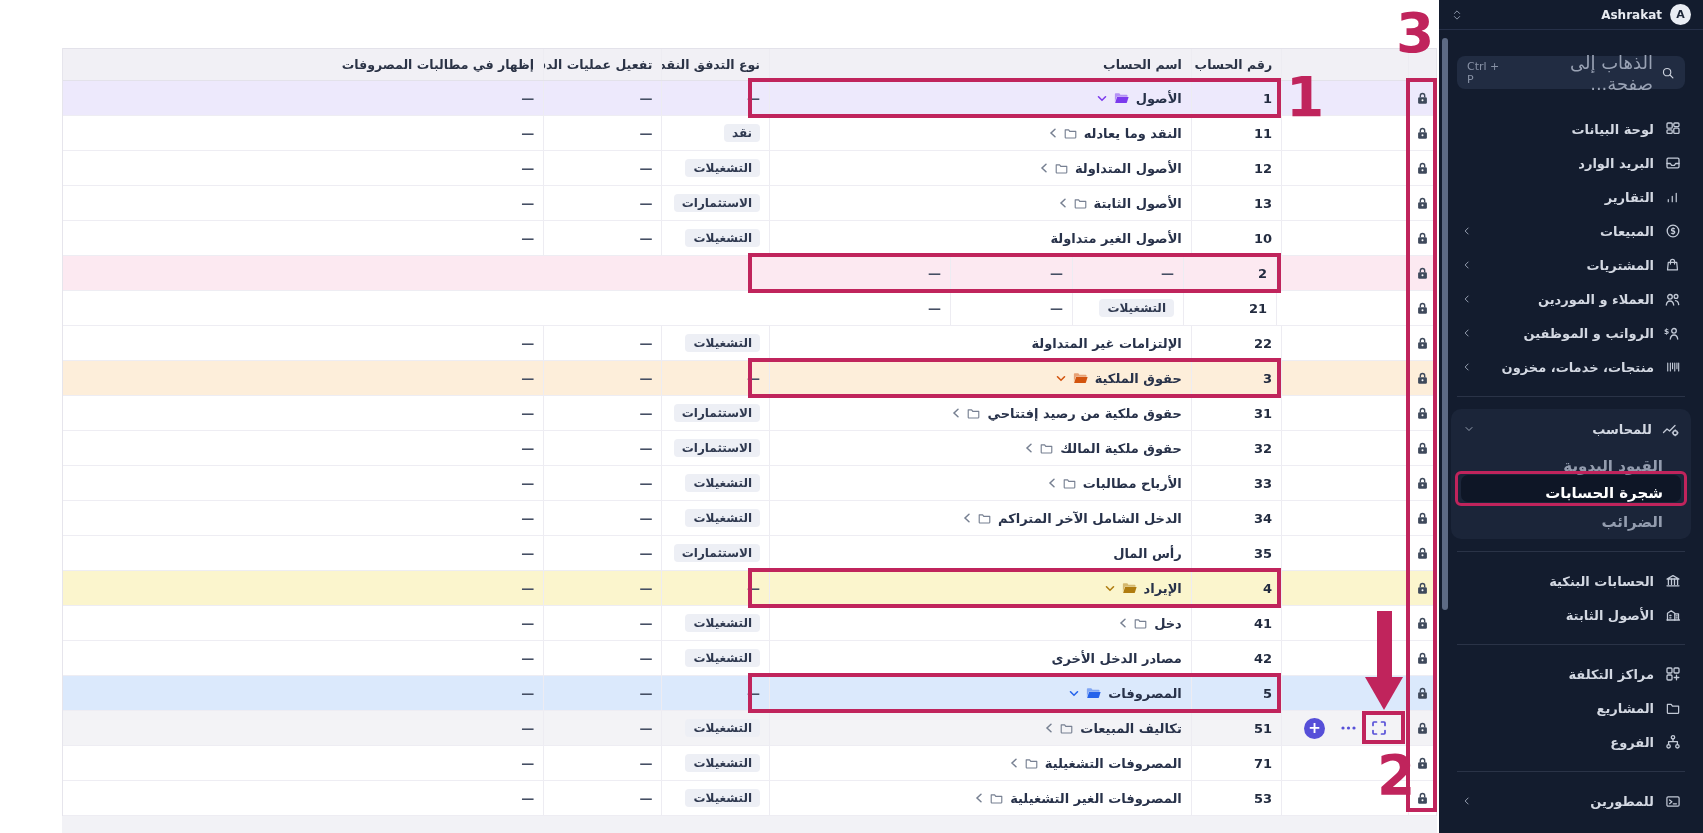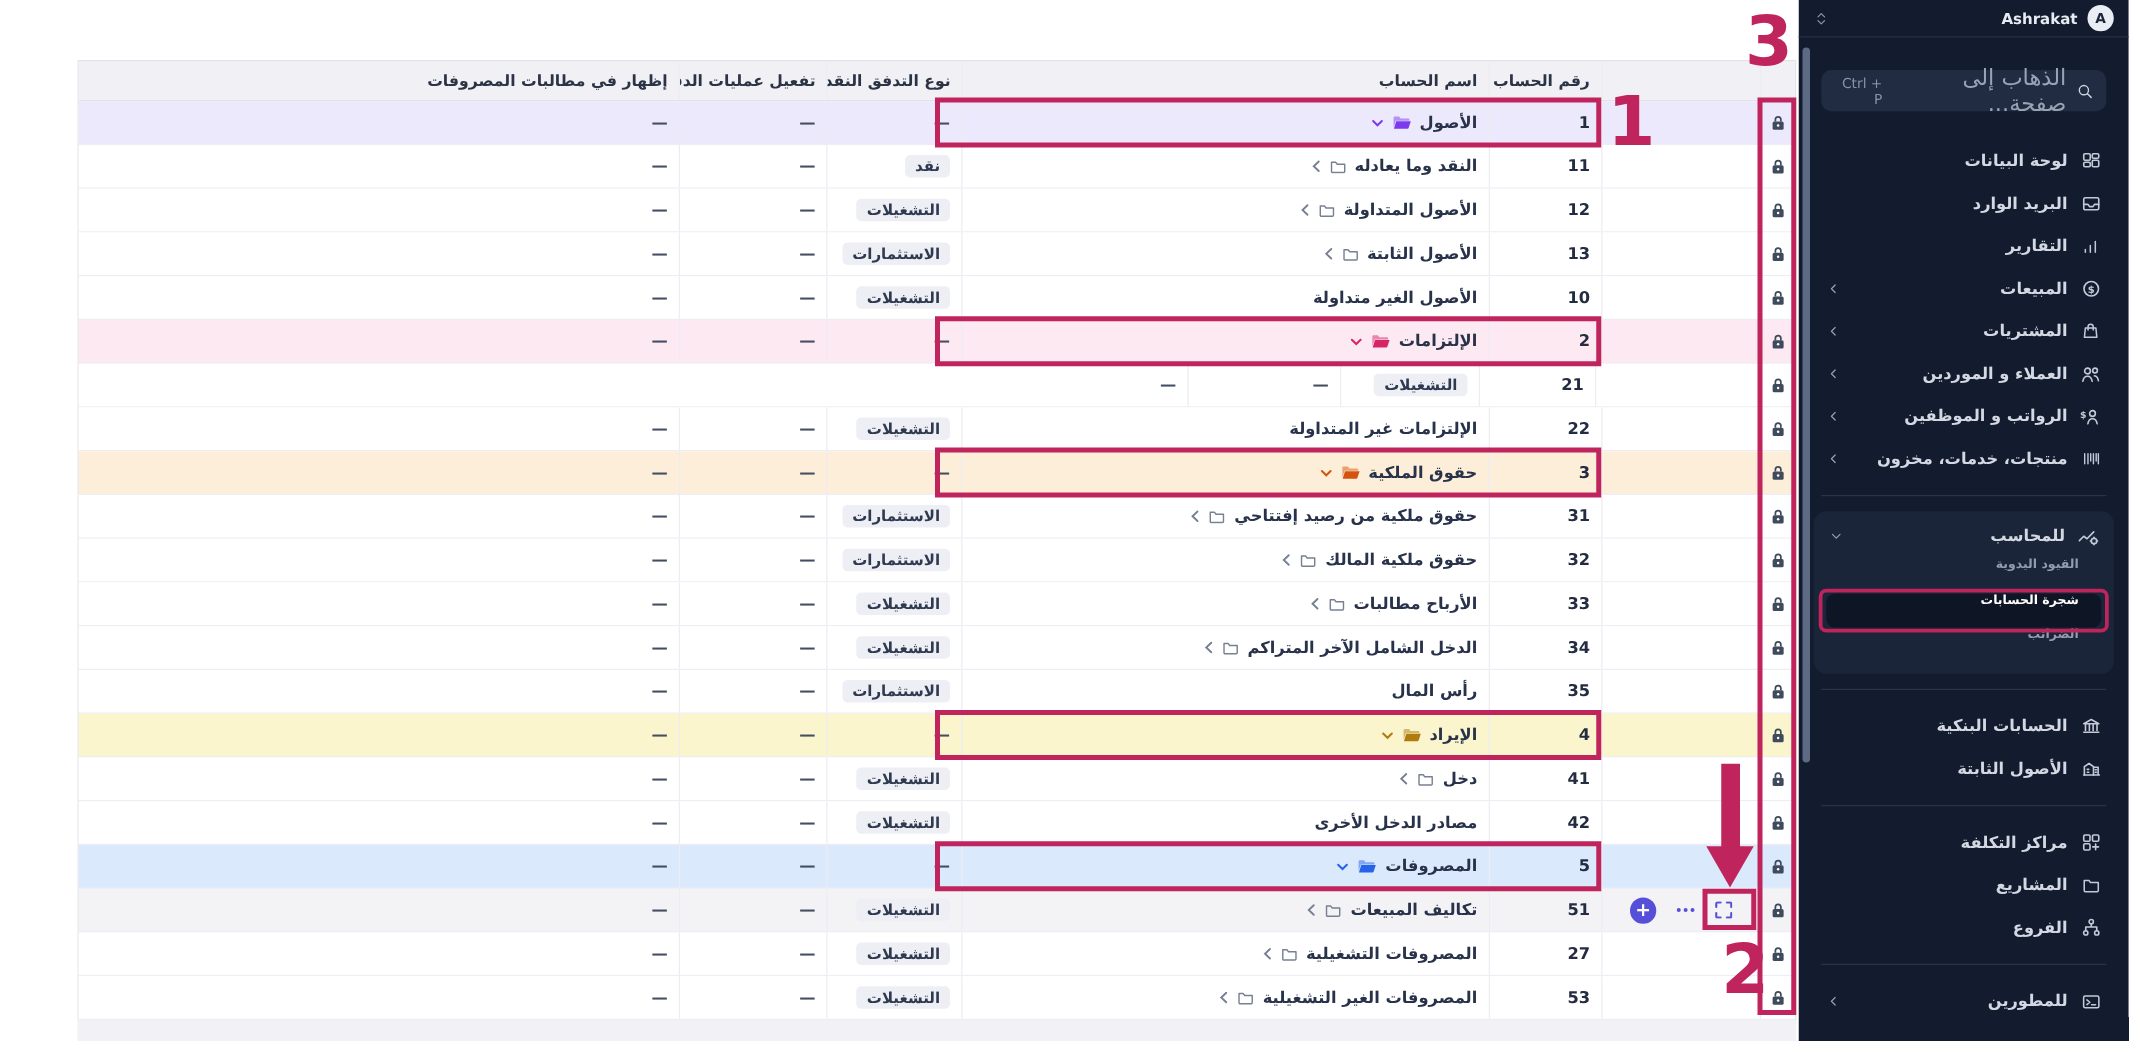--- a/index.html
+++ b/index.html
@@ -65,32 +65,32 @@
   .sb-top{height:30px;display:flex;align-items:center;padding:0 12px;gap:8px;
           border-bottom:1px solid #263048;box-sizing:border-box;}
   .avatar{width:21px;height:21px;border-radius:50%;background:#e9edf4;color:#1c2638;
           font-size:11px;font-weight:700;display:flex;align-items:center;justify-content:center;}
   .uname{color:#e8ebf1;font-size:12px;font-weight:600;direction:ltr;}
   .collapse{margin-inline-start:auto;color:#8d97ab;display:flex;align-items:center;}
   .sb-scrollthumb{position:absolute;left:3px;top:38px;width:6px;height:572px;background:#5d6a84;border-radius:3px;}
   .sb-search{margin:26px 18px 0 18px;height:33px;background:#212c42;border-radius:8px;
              display:flex;align-items:center;gap:8px;padding:0 10px;box-sizing:border-box;}
   .sb-search .ph{color:#9aa3b5;font-size:18px;}
-  .sb-search .kbd{margin-inline-start:auto;color:#8892a6;font-size:11px;direction:ltr;text-align:right;}
+  .sb-search .kbd{margin-inline-start:auto;color:#8892a6;font-size:11px;direction:ltr;}
   .sicon{color:#cdd3de;display:flex;align-items:center;}
   nav{margin-top:23px;}
   .nav-item{display:flex;align-items:center;gap:10px;height:34px;padding:0 22px;
             color:#d3d8e2;font-size:13px;font-weight:600;cursor:pointer;}
   .nicon{color:#c3cad7;display:flex;align-items:center;width:17px;justify-content:center;}
   .nav-chevron{margin-inline-start:auto;color:#97a0b2;display:flex;align-items:center;}
   .sb-div{border:none;border-top:1px solid #2a3347;margin:12px 18px;}
   .section{background:#1b2539;border-radius:10px;margin:12px 12px 0 12px;padding:3px 0 8px 0;}
   .section .nav-item{padding:0 12px;}
-  .sub-item{display:flex;align-items:flex-start;height:29px;padding:0 28px;color:#939cae;
-            font-size:10px;font-weight:600;cursor:pointer;}
+  .sub-item{display:flex;align-items:flex-end;height:29px;padding:0 28px;color:#939cae;
+            font-size:15px;font-weight:600;cursor:pointer;}
   .sub-item.active{background:#0e1626;border-radius:7px;margin:0 10px;padding:0 18px;
             color:#ffffff;font-weight:700;height:27px;position:relative;}
   .sub-item.active::after{content:'';position:absolute;inset:-4px -6px;border:3px solid var(--red);
             border-radius:6px;pointer-events:none;}
 </style>
 </head>
 <body>
 
 <div class="screen">
 
@@ -289,34 +289,20 @@
                   <rect x="1.2" y="5.6" width="9.6" height="7.2" rx="1.4" fill="#3f4a5c"></rect>
                   <path d="M3.6 5.6V3.9a2.4 2.4 0 0 1 4.8 0v1.7" fill="none" stroke="#3f4a5c" stroke-width="1.5"></path>
                   <circle cx="6" cy="9" r="1.1" fill="#fff"></circle>
                 </svg>
               </span>
             </div>
             <div class="cell c-action"></div>
             <div class="cell c-num">
               <span class="num">2</span>
             </div>
-            <div class="cell c-name">
-              <span class="acc-name">الإلتزامات</span>
-              <span class="fld">
-                <svg width="15" height="12" viewBox="0 0 17 13">
-                  <path d="M1 2.2C1 1.5 1.5 1 2.2 1H6l1.3 1.8h7c.6 0 1 .4 1 1V5H3L1 11Z" fill="currentColor" opacity=".5"></path>
-                  <path d="M3.4 5.4h13.2l-2 6.1c-.15.45-.55.75-1 .75H1.3Z" fill="currentColor"></path>
-                </svg>
-              </span>
-              <span class="chv">
-                <svg width="10" height="9" viewBox="0 0 10 9" fill="none" stroke="currentColor" stroke-width="1.6" stroke-linecap="round">
-                  <path d="M1.5 2.8 5 6.2 8.5 2.8"></path>
-                </svg>
-              </span>
-            </div>
             <div class="cell c-cash">
               <span class="dash">—</span>
             </div>
             <div class="cell c-pay">
               <span class="dash">—</span>
             </div>
             <div class="cell c-exp">
               <span class="dash">—</span>
             </div>
           </div>
@@ -780,21 +766,21 @@
               <span class="lockic">
                 <svg width="11" height="13" viewBox="0 0 12 14">
                   <rect x="1.2" y="5.6" width="9.6" height="7.2" rx="1.4" fill="#3f4a5c"></rect>
                   <path d="M3.6 5.6V3.9a2.4 2.4 0 0 1 4.8 0v1.7" fill="none" stroke="#3f4a5c" stroke-width="1.5"></path>
                   <circle cx="6" cy="9" r="1.1" fill="#fff"></circle>
                 </svg>
               </span>
             </div>
             <div class="cell c-action"></div>
             <div class="cell c-num">
-              <span class="num">27</span>
+              <span class="num">71</span>
             </div>
             <div class="cell c-name">
               <span class="acc-name">المصروفات التشغيلية</span>
               <span class="fld g">
                 <svg width="13" height="11" viewBox="0 0 16 13" fill="none" stroke="currentColor" stroke-width="1.4" stroke-linejoin="round">
                   <path d="M1.5 2h4.2l1.4 1.9h7.4v7.2a1 1 0 0 1-1 1h-11a1 1 0 0 1-1-1z"></path>
                 </svg>
               </span>
               <span class="chv g">
                 <svg width="8" height="10" viewBox="0 0 8 10" fill="none" stroke="currentColor" stroke-width="1.5" stroke-linecap="round">

